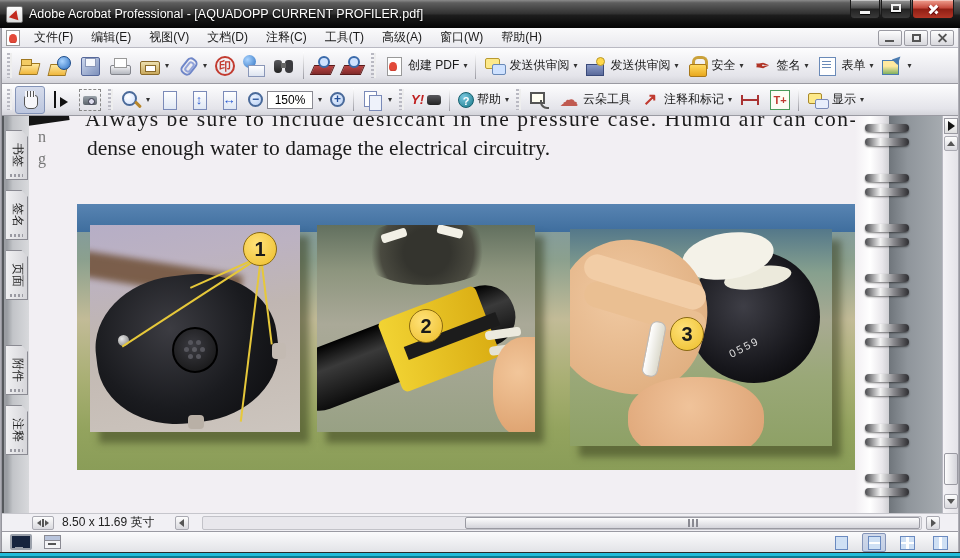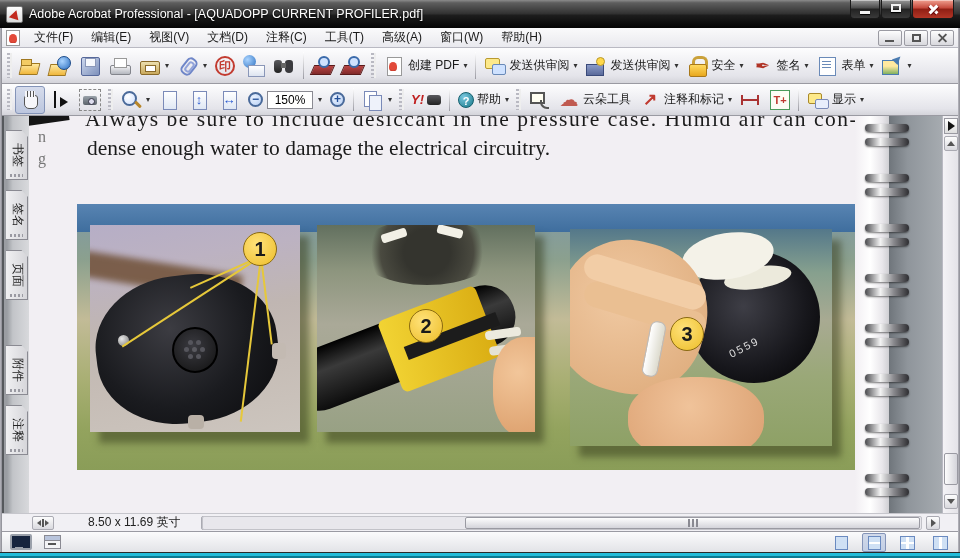--- a/index.html
+++ b/index.html
@@ -244,21 +244,21 @@
   .tri-r { width:0; height:0; border:4px solid transparent; border-left:5px solid #555; margin-right:-4px; }
   .tri-rb { width:0; height:0; border:5px solid transparent; border-left:7px solid #111; margin-right:-5px; }
 
   .hrow { position:absolute; left:2px; top:513px; width:956px; height:18px; background:#f1f0f4;
     border-top:1px solid #c6c6cc; display:flex; align-items:center; font-size:12px; color:#222; }
   .hsplit { width:22px; height:14px; margin-left:30px; background:linear-gradient(#fdfdfd,#d9d9de);
     border:1px solid #aaaab2; border-radius:2px; display:flex; align-items:center; justify-content:center; gap:1px; }
   .hs-bar { width:2px; height:8px; background:#555; }
   .hs-l { width:0;height:0;border:3px solid transparent;border-right:4px solid #555; }
   .hs-r { width:0;height:0;border:3px solid transparent;border-left:4px solid #555; }
-  .psize { margin-left:34px; white-space:nowrap; }
+  .psize { margin-left:8px; white-space:nowrap; }
   .hleft { position:relative; width:14px; height:14px; margin-left:20px; }
   .htrack { position:absolute; left:200px; top:2px; width:720px; height:14px; background:#e8e7ec;
     border:1px solid #c2c2c8; border-radius:2px; }
   .hthumb { position:absolute; left:262px; top:0; width:455px; height:12px;
     background:linear-gradient(#fdfdfd,#d4d4da); border:1px solid #9a9aa2; border-radius:2px;
     display:flex; align-items:center; justify-content:center; }
   .hgrip { width:10px; height:8px; background:repeating-linear-gradient(90deg,#8a8a92 0 2px,transparent 2px 4px); }
   .hright { position:absolute; right:18px; width:14px; height:14px; display:flex; align-items:center; justify-content:center; }
 
   

